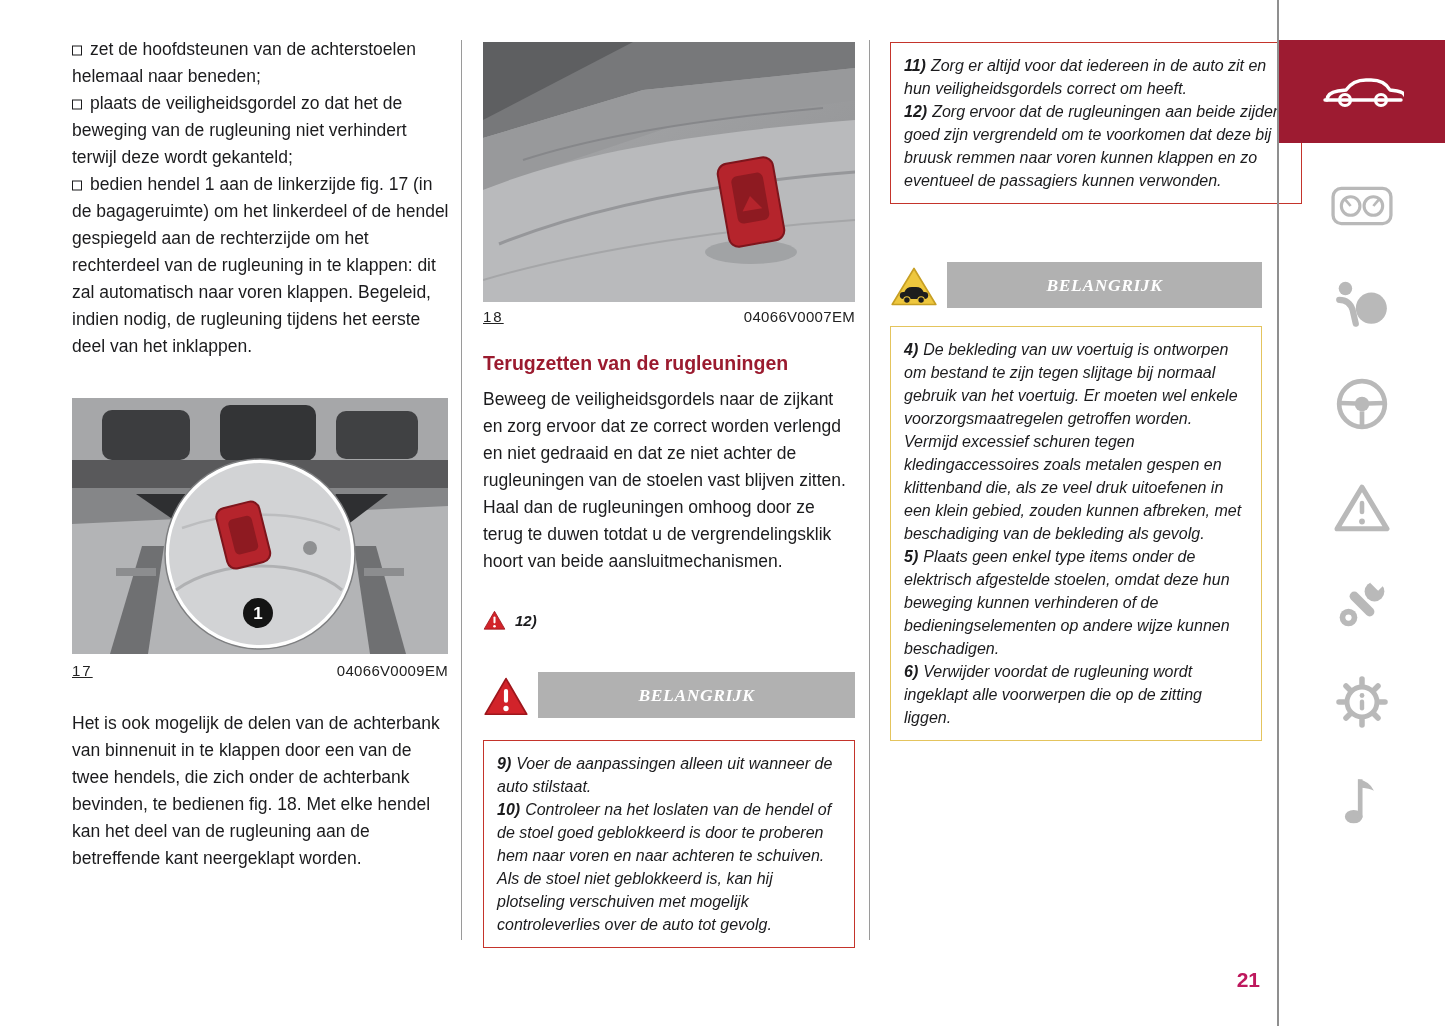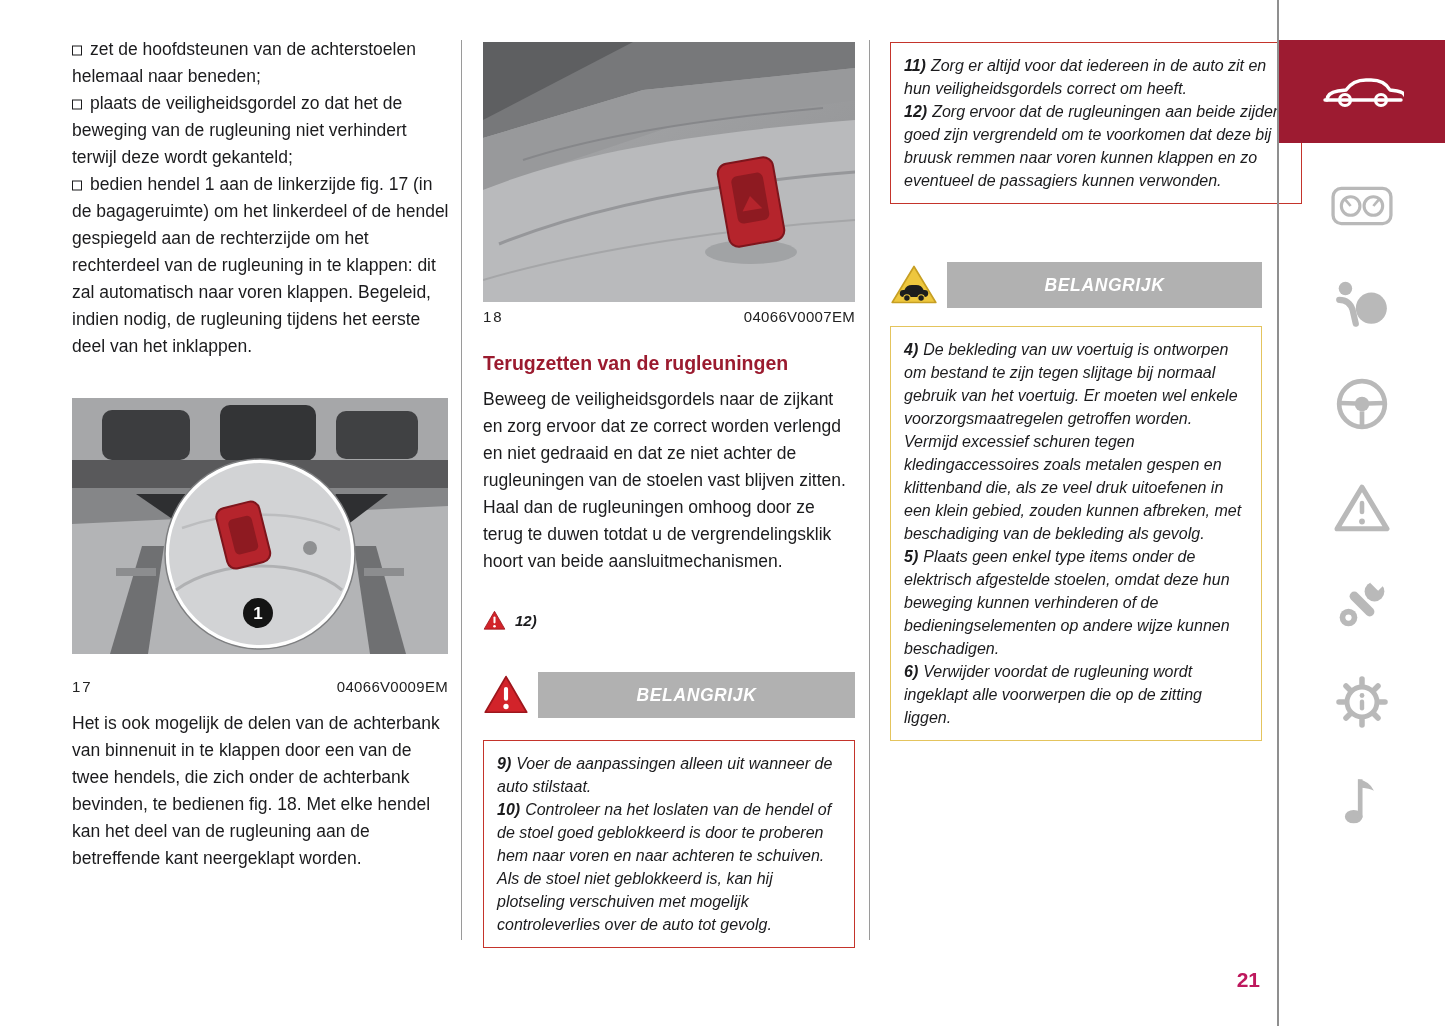--- a/index.html
+++ b/index.html
@@ -6,29 +6,29 @@
   html,body { margin:0; padding:0; background:#ffffff; }
   body { font-family: "Liberation Sans", sans-serif; color:#1b1b1d; }
   .page { position:relative; width:1445px; height:1026px; background:#fff; overflow:hidden; }
   .abs { position:absolute; }
 
   .body-text { font-size:17.5px; line-height:27px; color:#1b1b1d; }
   .body-text p { margin:0; }
   .chk { display:inline-block; width:10px; height:10px; border:1.8px solid #1b1b1d; margin-right:8px; vertical-align:baseline; transform:translateY(0.5px); }
 
   .caption-row { display:flex; justify-content:space-between; font-size:15px; color:#222; }
-  .fig-num { letter-spacing:2px; }
+  .fig-num { letter-spacing:2px;text-decoration:underline; }
   .fig-code { letter-spacing:0.3px; }
 
   .section-heading { font-size:19.5px; font-weight:bold; color:#9b1b2f; }
 
   .warn-ref-row { display:flex; align-items:center; gap:9px; }
   .warn-ref { font-size:15px; font-weight:bold; font-style:italic; }
 
-  .banner { display:flex; align-items:center; }
+  .banner { display:flex; align-items:flex-end;font-family:Liberation Serif, serif; }
   .banner-icon { flex:0 0 auto; margin-right:9px; display:flex; align-items:center; }
   .banner-bar { flex:1; height:46px; background:#b1b1b1; display:flex; align-items:center; justify-content:center; }
   .banner-label { color:#ffffff; font-weight:bold; font-style:italic; font-size:17.5px; letter-spacing:0.6px; }
 
   .note-box { border:1.5px solid #c4342b; padding:11px 13px; font-style:italic; font-size:16px; line-height:23px; color:#1b1b1d; }
   .note-box.yellow { border-color:#e4c45d; }
   .note-box p { margin:0; }
   .note-num { font-weight:bold; margin-right:5px; }
 
   .vdivider { width:1px; background:#9a9a9a; }
@@ -75,21 +75,21 @@
       <circle cx="238" cy="150" r="7" fill="#8f9092"></circle>
       <g transform="rotate(-14 172 140)">
         <rect x="150" y="106" width="44" height="62" rx="9" fill="#b5242c" stroke="#7e151c" stroke-width="2"></rect>
         <rect x="160" y="119" width="24" height="36" rx="5" fill="#8e1a21"></rect>
       </g>
       <circle cx="186" cy="215" r="15" fill="#141414"></circle>
       <text x="186" y="221" text-anchor="middle" font-size="17" font-weight="bold" fill="#ffffff" font-family="Liberation Sans, sans-serif">1</text>
     </svg>
   </div>
 
-  <div class="abs caption-row" style="left:72px; top:678px; width:376px;">
+  <div class="abs caption-row" style="left:72px; top:662px; width:376px;">
     <span class="fig-num">17</span>
     <span class="fig-code">04066V0009EM</span>
   </div>
 
   <div class="abs body-text" style="left:72px; top:710px; width:378px;">
     <p>Het is ook mogelijk de delen van de achterbank van binnenuit in te klappen door een van de twee hendels, die zich onder de achterbank bevinden, te bedienen fig. 18. Met elke hendel kan het deel van de rugleuning aan de betreffende kant neergeklapt worden.</p>
   </div>
 
   <div class="abs vdivider" style="left:461px; top:40px; height:900px;"></div>
 

